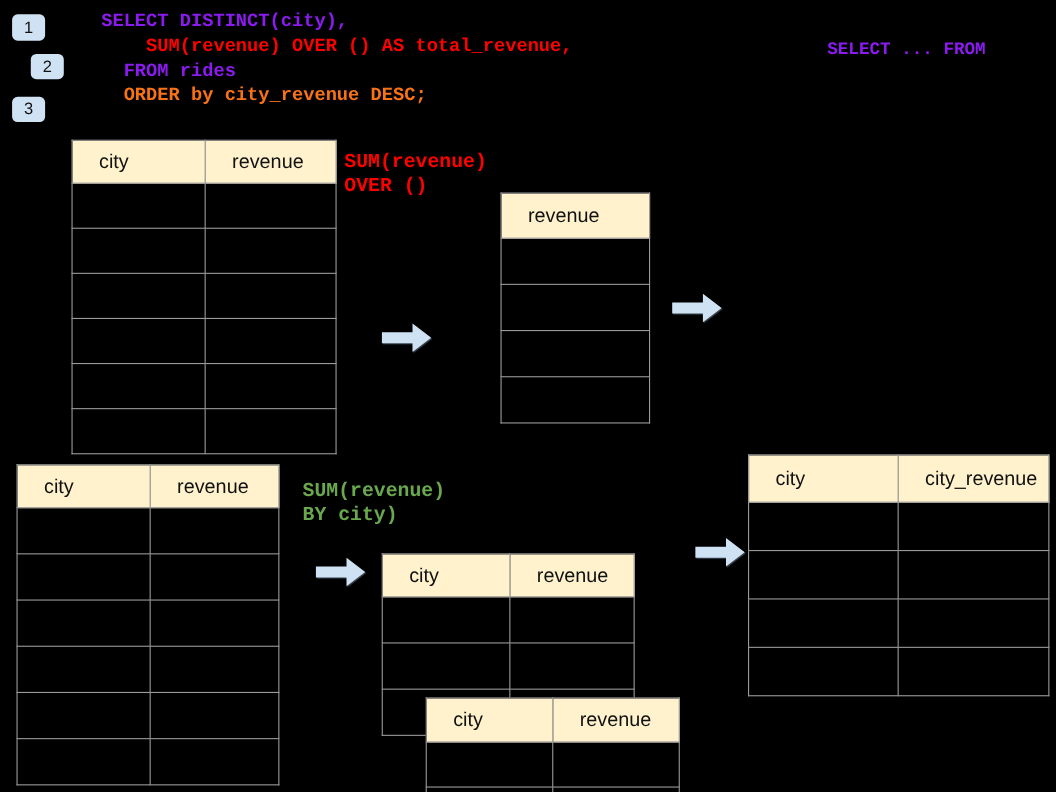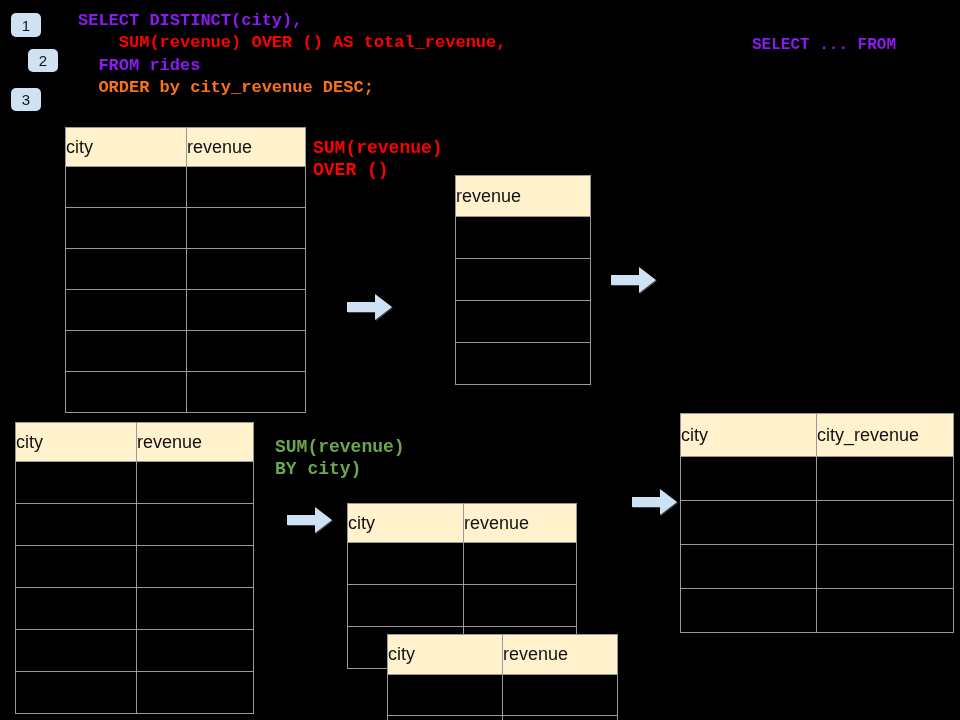--- a/index.html
+++ b/index.html
@@ -24,41 +24,41 @@
     color:#111;
     font-size:15px;
     display:flex;align-items:center;justify-content:center;
   }
   #badge-1{left:11px;top:13px;width:30px;height:24px;}
   #badge-2{left:28px;top:49px;width:30px;height:23px;}
   #badge-3{left:11px;top:88px;width:30px;height:23px;}
   
   .code{position:absolute;font-family:"Liberation Mono","DejaVu Sans Mono",monospace;font-weight:bold;}
   .code .code-line{white-space:pre;}
-  #sql-code{left:78px;top:10px;font-size:17px;line-height:22.3px;}
+  #sql-code{left:92px;top:10px;font-size:17px;line-height:22.3px;}
   #from-snippet{left:752px;top:34px;font-size:16px;line-height:22px;}
   #annotation-total{left:313px;top:137px;font-size:18px;line-height:22px;}
   #annotation-partition{left:275px;top:436px;font-size:18px;line-height:22px;}
   
   table.tbl{
     position:absolute;
     border-collapse:collapse;
     table-layout:fixed;
     background:#000;
   }
   table.tbl th, table.tbl td{
     border:1px solid var(--table-border);
     padding:0;
   }
   table.tbl th{
     background:var(--table-header-bg);
     color:#111;
     font-size:18px;font-weight:400;
     text-align:left;
-    padding-left:0;
+    padding-left:24px;
     vertical-align:middle;
   }
   #table-source-top{left:65px;top:127px;}
   #table-source-top th{height:38px;} #table-source-top td{height:40px;}
   #table-total-result{left:455px;top:175px;}
   #table-total-result th{height:40px;} #table-total-result td{height:41px;}
   #table-source-bottom{left:15px;top:422px;}
   #table-source-bottom th{height:38px;} #table-source-bottom td{height:41px;}
   #table-partition-step{left:347px;top:503px;z-index:1;}
   #table-partition-step th{height:38px;} #table-partition-step td{height:41px;}

